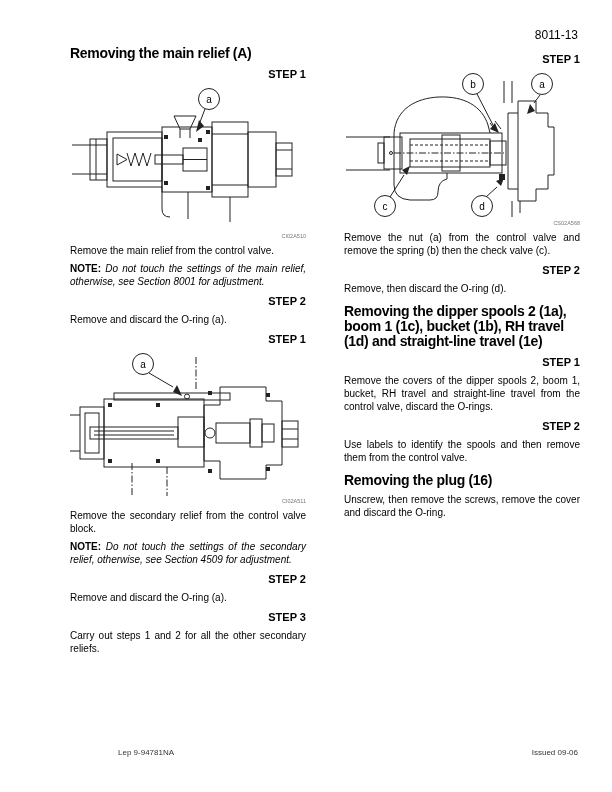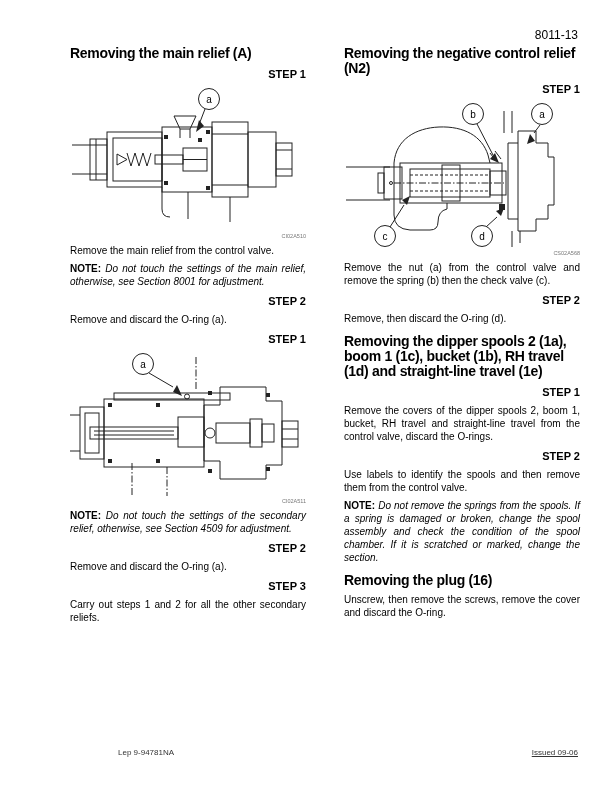--- a/index.html
+++ b/index.html
@@ -25,21 +25,21 @@
   .figure { margin:5px 0 0 0; }
   .figure svg { display:block; }
   .figure-code { font-size:5.5px; line-height:6px; color:#777; text-align:right; margin-top:1px; }
   .draw { stroke:#222; stroke-width:1; fill:none; }
   .fillb { fill:#222; stroke:none; }
   svg text.callout-letter {
     font-family:"Liberation Sans", sans-serif; font-size:10px; fill:#000;
     text-anchor:middle; stroke:none;
   }
   .footer-left  { position:absolute; left:70px; top:748px; font-size:8px; color:#333;margin-left:48px; }
-  .footer-right { position:absolute; right:34px; top:748px; font-size:8px; color:#333;text-decoration:underline; }
+  .footer-right { position:absolute; right:34px; top:748px; font-size:8px; color:#333; }
 </style>
 </head>
 <body>
 
 <div class="page-number">8011-13</div>
 
 <div class="col col-left">
 
   <div class="section-heading">Removing the main relief (A)</div>
   <div class="step-label">STEP 1</div>
@@ -160,36 +160,36 @@
 
         <circle cx="73" cy="13" r="10.5"></circle>
         <line x1="79" y1="22" x2="103" y2="36"></line>
         <polygon class="fillb" points="112,45 103,41 107,34"></polygon>
       </g>
       <text class="callout-letter" x="73" y="16.5">a</text>
     </svg>
     <div class="figure-code">CI02A511</div>
   </div>
 
+  <p class="body">Remove the secondary relief from the control valve block.</p>
 
   <p class="note">
     <span class="note-label">NOTE:</span>
     <span class="note-text">Do not touch the settings of the secondary relief, otherwise, see Section 4509 for adjustment.</span>
   </p>
 
   <div class="step-label">STEP 2</div>
   <p class="body">Remove and discard the O-ring (a).</p>
 
   <div class="step-label">STEP 3</div>
   <p class="body">Carry out steps 1 and 2 for all the other secondary reliefs.</p>
 </div>
 
 <div class="col col-right">
 
-  <div class="section-heading">Removing the negative control relief (N2)</div>
   <div class="step-label">STEP 1</div>
 
   <div class="figure">
     <svg width="236" height="148" viewBox="0 0 236 148">
       <g class="draw">
 
         <line x1="2" y1="66" x2="46" y2="66"></line>
         <line x1="2" y1="99" x2="46" y2="99"></line>
 
         <path d="M50,62 C52,38 72,27 95,26 C120,25 138,35 144,54 L146,62"></path>
@@ -249,23 +249,19 @@
   <p class="body">Remove, then discard the O-ring (d).</p>
 
   <div class="section-heading">Removing the dipper spools 2 (1a), boom 1 (1c), bucket (1b), RH travel (1d) and straight-line travel (1e)</div>
 
   <div class="step-label">STEP 1</div>
   <p class="body">Remove the covers of the dipper spools 2, boom 1, bucket, RH travel and straight-line travel from the control valve, discard the O-rings.</p>
 
   <div class="step-label">STEP 2</div>
   <p class="body">Use labels to identify the spools and then remove them from the control valve.</p>
 
-  <p class="note">
-    <span class="note-label">NOTE:</span>
-    <span class="note-text">Do not remove the springs from the spools. If a spring is damaged or broken, change the spool assembly and check the condition of the spool chamber. If it is scratched or marked, change the section.</span>
-  </p>
 
   <div class="section-heading">Removing the plug (16)</div>
   <p class="body">Unscrew, then remove the screws, remove the cover and discard the O-ring.</p>
 </div>
 
 <div class="footer-left">Lep 9-94781NA</div>
 <div class="footer-right">Issued 09-06</div>
 
 </body></html>

